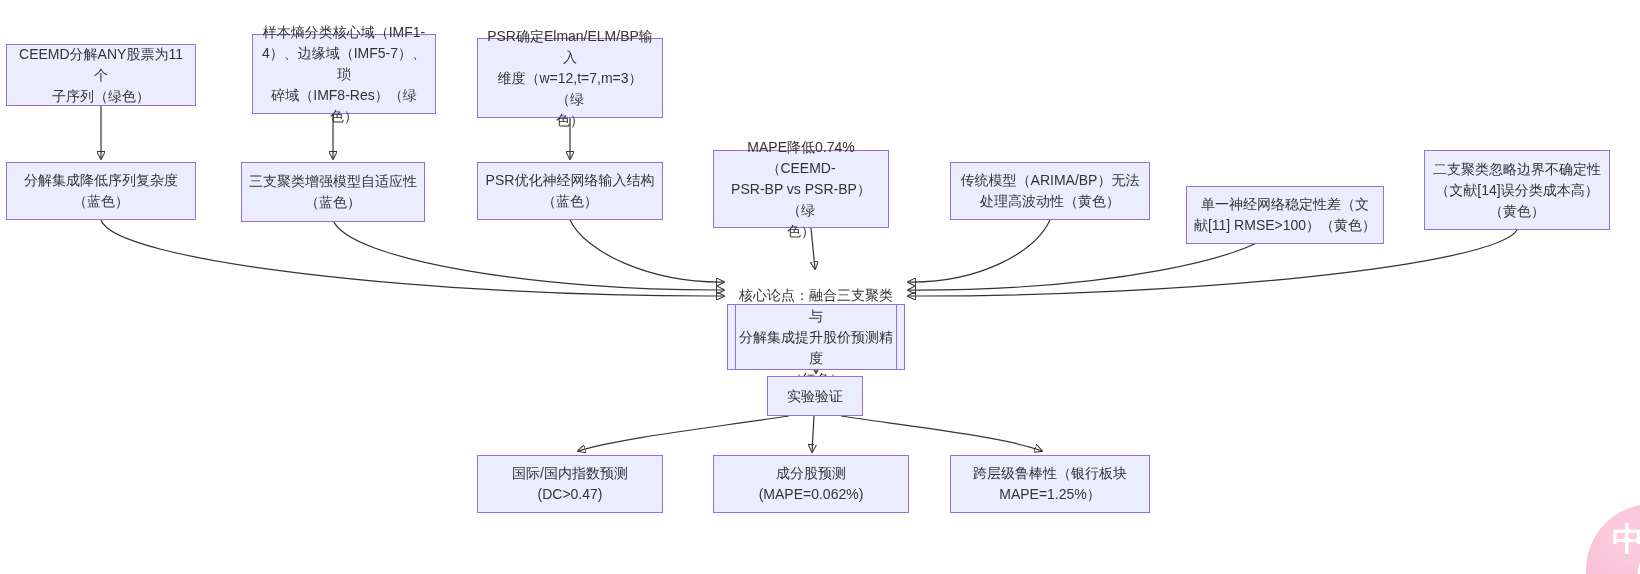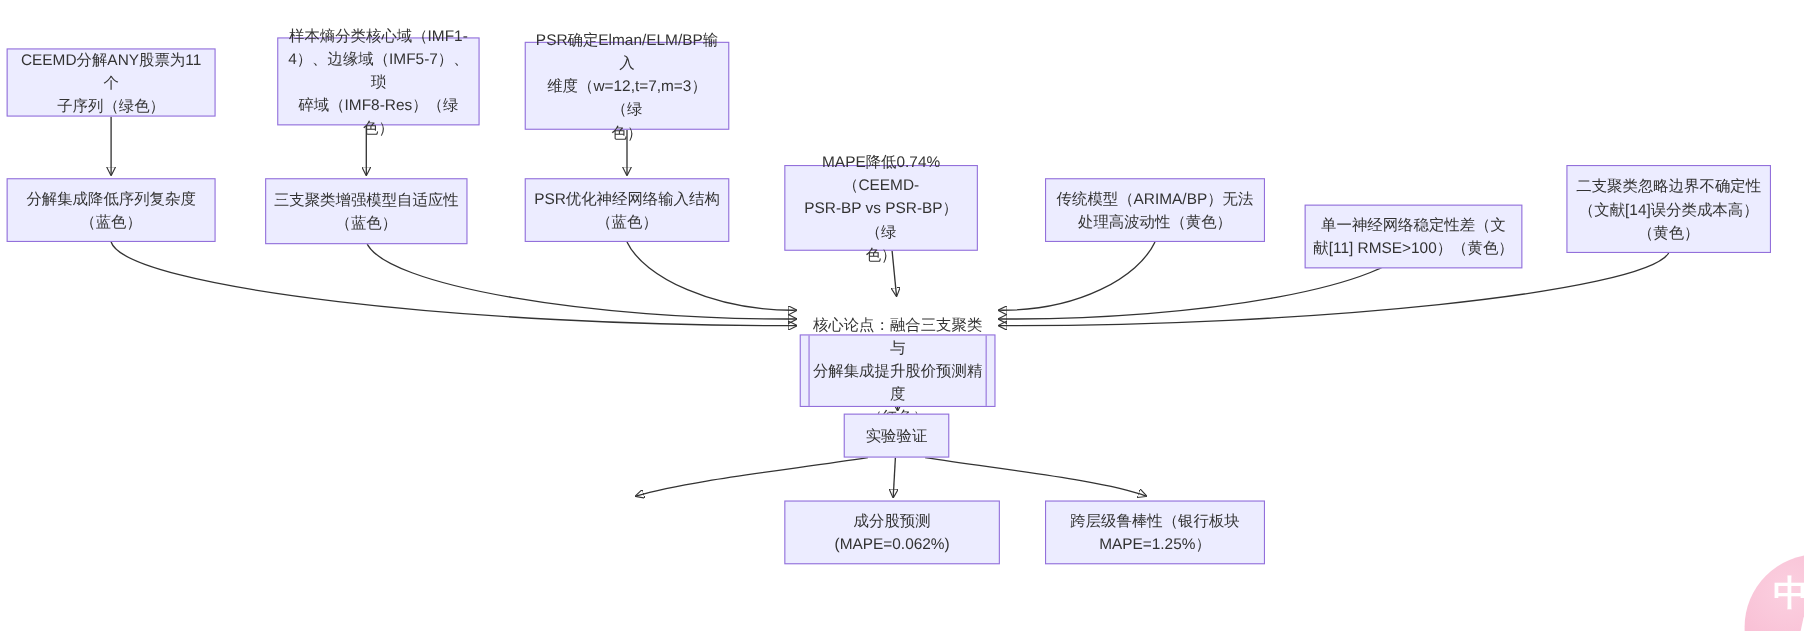--- a/index.html
+++ b/index.html
@@ -127,20 +127,24 @@
   <div class="node subroutine" style="left:727px; top:272px; width:178px; height:66px;margin-top:32px;">
     <span class="label">核心论点：融合三支聚类与
 分解集成提升股价预测精度
 （红色）</span>
   </div>
 
   <div class="node" style="left:767px; top:376px; width:96px; height:40px;">
     <span class="label">实验验证</span>
   </div>
 
+  <div class="node" style="left:477px; top:455px; width:186px; height:58px;">
+    <span class="label">国际/国内指数预测
+(DC&gt;0.47)</span>
+  </div>
   <div class="node" style="left:713px; top:455px; width:196px; height:58px;">
     <span class="label">成分股预测
 (MAPE=0.062%)</span>
   </div>
   <div class="node" style="left:950px; top:455px; width:200px; height:58px;">
     <span class="label">跨层级鲁棒性（银行板块
 MAPE=1.25%）</span>
   </div>
 
   <div class="translate-btn">

